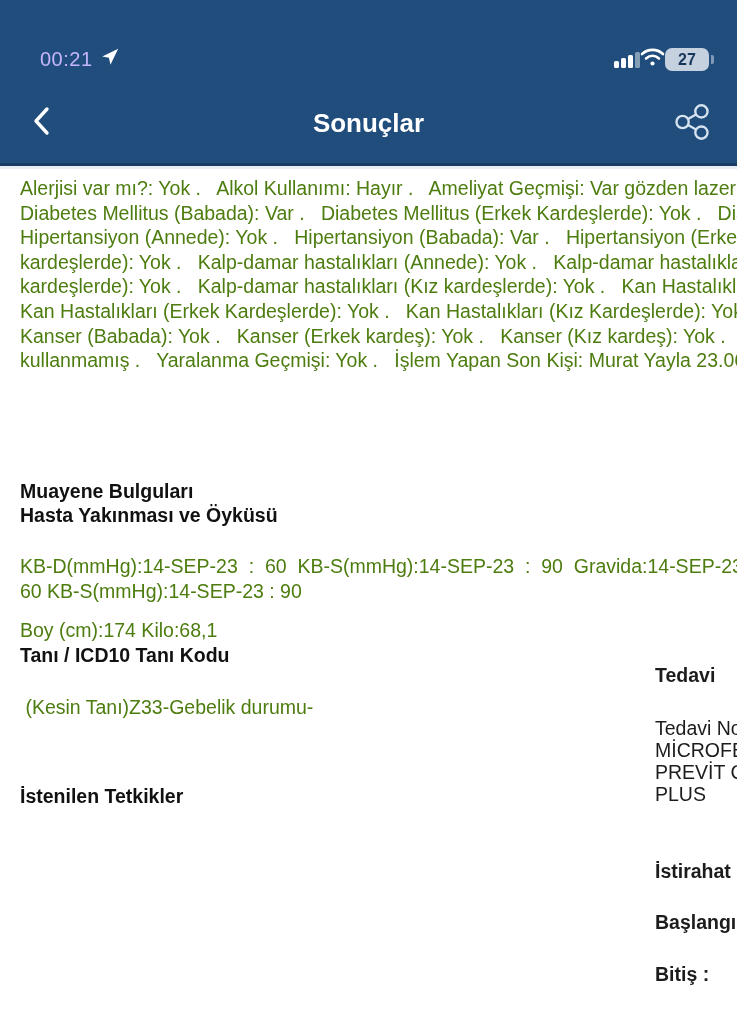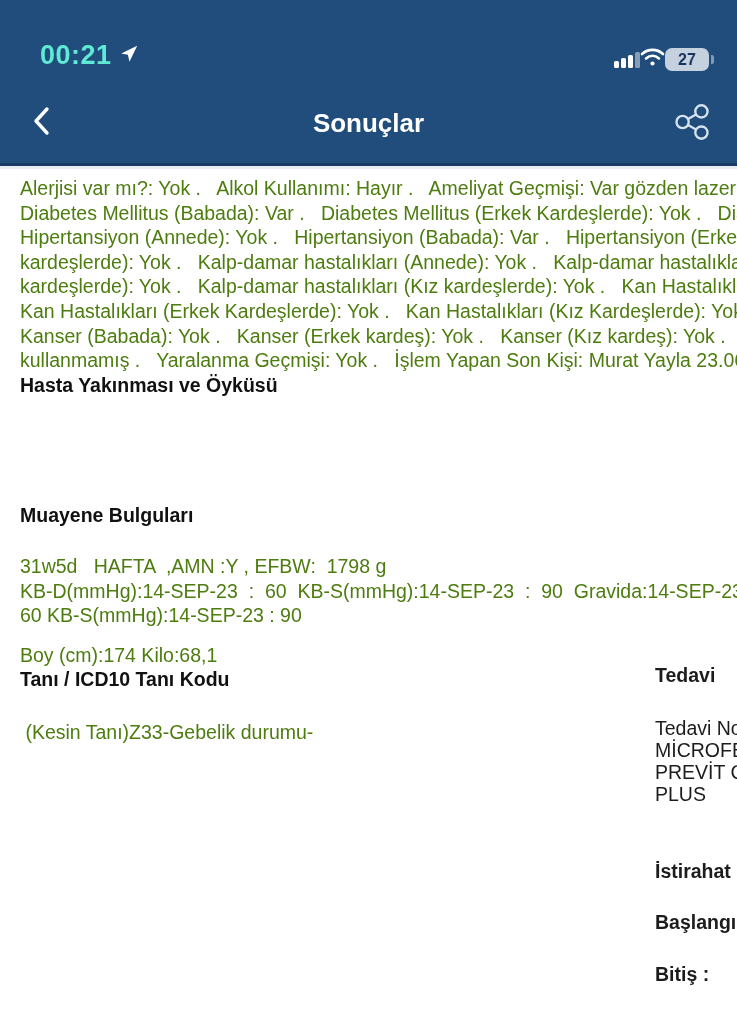--- a/index.html
+++ b/index.html
@@ -4,21 +4,21 @@
 <style>
   * { margin:0; padding:0; box-sizing:border-box; }
   html,body { width:737px; height:1024px; overflow:hidden; background:#fff;
               font-family:"Liberation Sans", sans-serif; }
   .page { position:relative; width:737px; height:1024px; overflow:hidden; background:#fff; }
 
   
   .statusbar { height:83px; background:#214d7c; display:flex; align-items:flex-end;
                justify-content:space-between; padding:0 28px 12px 40px; }
   .sb-left { display:flex; align-items:center; gap:7px; }
-  .sb-time { color:#5eead4; font-size:27px; font-weight:700; letter-spacing:.5px; }
+  .sb-time { color:#c4b5fd; font-size:20px; font-weight:400; letter-spacing:.5px; }
   .sb-right { display:flex; align-items:center; }
   .sig { display:flex; align-items:flex-end; gap:2px; height:17px; }
   .sig i { display:block; width:5px; border-radius:1.5px; background:#fff; }
   .sig i:nth-child(1){height:7px;} .sig i:nth-child(2){height:10px;}
   .sig i:nth-child(3){height:13px;} .sig i:nth-child(4){height:16px;opacity:.45;}
   .batt { position:relative; width:44px; height:23px; border-radius:7px;
           background:rgba(226,233,241,.85); display:flex; align-items:center; justify-content:center; }
   .batt span { font-size:16px; font-weight:700; color:#17365c; }
   .batt::after { content:""; position:absolute; right:-5px; top:7px; width:3px; height:9px;
                  border-radius:0 2px 2px 0; background:rgba(226,233,241,.5); }
@@ -107,36 +107,36 @@
       <div class="tline">Alerjisi var mı?: Yok .   Alkol Kullanımı: Hayır .   Ameliyat Geçmişi: Var gözden lazer</div>
       <div class="tline">Diabetes Mellitus (Babada): Var .   Diabetes Mellitus (Erkek Kardeşlerde): Yok .   Diabetes</div>
       <div class="tline">Hipertansiyon (Annede): Yok .   Hipertansiyon (Babada): Var .   Hipertansiyon (Erkek</div>
       <div class="tline">kardeşlerde): Yok .   Kalp-damar hastalıkları (Annede): Yok .   Kalp-damar hastalıkları</div>
       <div class="tline">kardeşlerde): Yok .   Kalp-damar hastalıkları (Kız kardeşlerde): Yok .   Kan Hastalıkları</div>
       <div class="tline">Kan Hastalıkları (Erkek Kardeşlerde): Yok .   Kan Hastalıkları (Kız Kardeşlerde): Yok .</div>
       <div class="tline">Kanser (Babada): Yok .   Kanser (Erkek kardeş): Yok .   Kanser (Kız kardeş): Yok .   Sigara</div>
       <div class="tline">kullanmamış .   Yaralanma Geçmişi: Yok .   İşlem Yapan Son Kişi: Murat Yayla 23.06.2023</div>
     </div>
 
+    <div class="tline bold sp-complaint">Muayene Bulguları</div>
+
     <div class="tline bold">Hasta Yakınması ve Öyküsü</div>
 
-    <div class="tline bold sp-complaint">Muayene Bulguları</div>
-
     <div class="sp-exam">
-      <div class="tline">31w5d   HAFTA  ,AMN :Y , EFBW:  1798 g</div>
       <div class="tline">KB-D(mmHg):14-SEP-23  :  60  KB-S(mmHg):14-SEP-23  :  90  Gravida:14-SEP-23  :</div>
       <div class="tline">60 KB-S(mmHg):14-SEP-23 : 90</div>
     </div>
 
     <div class="tline sp-body">Boy (cm):174 Kilo:68,1</div>
 
     <div class="tline bold">Tanı / ICD10 Tanı Kodu</div>
 
     <div class="tline sp-diag"> (Kesin Tanı)Z33-Gebelik durumu-</div>
 
+    <div class="tline bold sp-tests">İstenilen Tetkikler</div>
   </div>
 
   <div class="rightcol-item bold" style="top:664px">Tedavi</div>
   <div class="rightcol-item" style="top:717px">Tedavi Notu</div>
   <div class="rightcol-item" style="top:739px">MİCROFER</div>
   <div class="rightcol-item" style="top:761px">PREVİT C</div>
   <div class="rightcol-item" style="top:783px">PLUS</div>
   <div class="rightcol-item bold" style="top:860px">İstirahat Gün</div>
   <div class="rightcol-item bold" style="top:911px">Başlangıç :</div>
   <div class="rightcol-item bold" style="top:963px">Bitiş :</div>

